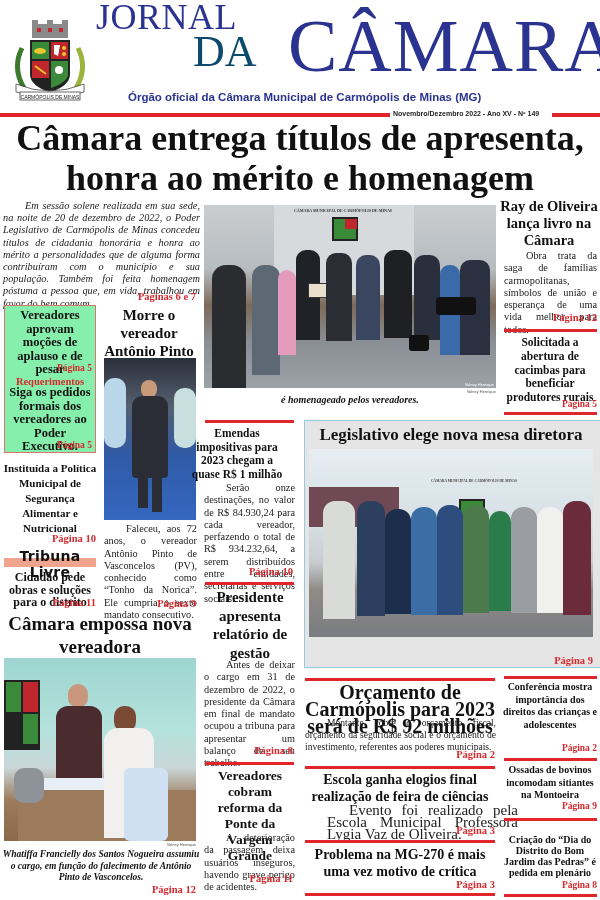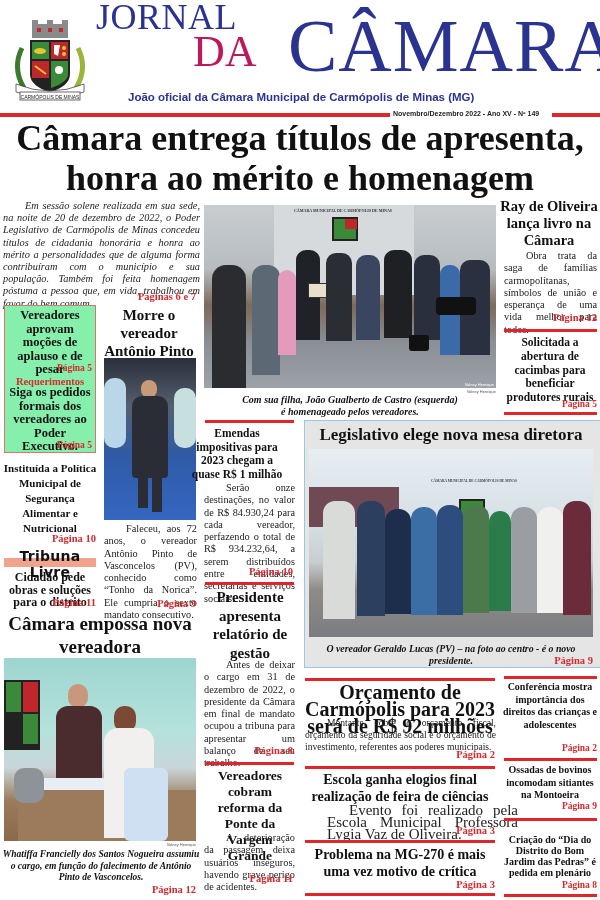--- a/index.html
+++ b/index.html
@@ -11,21 +11,21 @@
   .body-txt { font-family: "Liberation Serif", serif; font-size: 10.3px; line-height: 12.3px; text-align: justify; color: #222; }
   .body-txt .ind { display: inline-block; width: 22px; }
   .hd { font-family: "Liberation Serif", serif; font-weight: bold; text-align: center; color: #111; }
   .rule { position: absolute; height: 3px; background: #e0262b; }
   .caption { font-family: "Liberation Serif", serif; font-style: italic; font-weight: bold; font-size: 10px; text-align: center; color: #111; line-height: 12px; }
   .credit { font-family: "Liberation Sans", sans-serif; font-size: 4px; color: #555; text-align: right; }
 
   
   #crest { left: 10px; top: 18px; width: 80px; height: 84px; }
   #title-jornal { left: 96px; top: -4px; font-family: "Liberation Serif", serif; font-size: 36px; color: #2a3390; letter-spacing: 0.5px; }
-  #title-da { left: 193px; top: 26px; font-family: "Liberation Serif", serif; font-size: 44px; color: #be185d; }
+  #title-da { left: 193px; top: 26px; font-family: "Liberation Serif", serif; font-size: 44px; color: #0c4a6e; }
   #title-camara { left: 288px; top: 6px; font-family: "Liberation Serif", serif; font-size: 74px; color: #2a3390; letter-spacing: 1px; line-height: 80px; }
   #subtitle { left: 128px; top: 91px; font-family: "Liberation Sans", sans-serif; font-weight: bold; font-size: 11.5px; color: #2a3390; }
   #dateband { left: 0; top: 110px; width: 600px; height: 10px; }
   #dateband .bar { position: absolute; top: 3px; height: 4px; background: #e0262b; }
   #dateband .txt { position: absolute; left: 393px; top: 0; font-family: "Liberation Sans", sans-serif; font-size: 7px; font-weight: bold; color: #222; white-space: nowrap; }
 
   #headline { left: 0; top: 118px; width: 600px; font-family: "Liberation Serif", serif; font-weight: bold; font-size: 36px; line-height: 40px; text-align: center; color: #111; }
 
   
   .photo { position: absolute; overflow: hidden; }
@@ -61,21 +61,21 @@
 
     <path d="M6 66 Q40 80 74 66 L74 74 Q40 86 6 74 Z" fill="#ffffff" stroke="#444" stroke-width="0.8"></path>
     <rect x="10" y="74" width="60" height="8" fill="#ffffff" stroke="#444" stroke-width="0.8"></rect>
     <text x="40" y="80.5" font-family="Liberation Sans, sans-serif" font-size="5" text-anchor="middle" fill="#222">CARMÓPOLIS DE MINAS</text>
   </svg>
 </div>
 
 <div class="abs" id="title-jornal">JORNAL</div>
 <div class="abs" id="title-da">DA</div>
 <div class="abs" id="title-camara">CÂMARA</div>
-<div class="abs" id="subtitle">João oficial da Câmara Municipal de Carmópolis de Minas (MG)</div>
+<div class="abs" id="subtitle">Órgão oficial da Câmara Municipal de Carmópolis de Minas (MG)</div>
 
 <div class="abs" id="dateband">
   <div class="bar" style="left:0; width:390px;"></div>
   <span class="txt">Novembro/Dezembro 2022 - Ano XV - Nº 149</span>
   <div class="bar" style="left:552px; width:48px;"></div>
 </div>
 
 <div class="abs" id="headline">
   <div>Câmara entrega títulos de apresenta,</div>
   <div>honra ao mérito e homenagem póstuma</div>
@@ -103,21 +103,20 @@
   <div class="abs" style="left:210px; top:50px; width:26px; height:85px; background:#2a2f3d; border-radius:10px 10px 0 0;"></div>
   <div class="abs" style="left:236px; top:60px; width:20px; height:90px; background:#3a6aa8; border-radius:9px 9px 0 0;"></div>
   <div class="abs" style="left:256px; top:55px; width:30px; height:95px; background:#2a3040; border-radius:10px 10px 0 0;"></div>
 
   <div class="abs" style="left:232px; top:92px; width:40px; height:18px; background:#111; border-radius:4px;"></div>
   <div class="abs" style="left:205px; top:130px; width:20px; height:16px; background:#111; border-radius:3px;"></div>
   <div class="abs credit" style="right:2px; bottom:1px; color:#fff;">Volney Henrique</div>
 </div>
 <div class="abs credit" style="left:420px; top:389px; width:76px;">Volney Henrique</div>
 <div class="abs caption" style="left:204px; top:394px; width:292px;">
-  <div>Com sua filha, João Gualberto de Castro (esquerda)</div>
   <div>é homenageado pelos vereadores.</div>
 </div>
 
 <div class="abs" style="left:4px; top:305px; width:92px; height:148px; background:#86efac; border:1.5px solid #d8776f;">
   <div class="hd" style="position:absolute; left:2px; top:3px; width:86px; font-size:12.5px; line-height:13.5px;">Vereadores aprovam moções de aplauso e de pesar</div>
   <div class="pg" style="position:absolute; left:2px; top:57px; width:85px; font-size:9.5px;">Página 5</div>
   <div class="hd red" style="position:absolute; left:2px; top:70px; width:86px; font-size:10.5px; color:#d62a2e;">Requerimentos</div>
   <div class="hd" style="position:absolute; left:1px; top:80px; width:88px; font-size:12.5px; line-height:13.5px;">Siga os pedidos formais dos vereadores ao Poder Executivo.</div>
   <div class="pg" style="position:absolute; left:2px; top:134px; width:85px; font-size:9.5px;">Página 5</div>
 </div>
@@ -209,21 +208,20 @@
     <div class="abs" style="left:76px; top:60px; width:26px; height:105px; background:#1d2e4c; border-radius:12px 12px 0 0;"></div>
     <div class="abs" style="left:102px; top:58px; width:26px; height:108px; background:#3c6ea6; border-radius:12px 12px 0 0;"></div>
     <div class="abs" style="left:128px; top:56px; width:26px; height:110px; background:#2c4d7e; border-radius:12px 12px 0 0;"></div>
     <div class="abs" style="left:154px; top:56px; width:26px; height:108px; background:#4d7a4d; border-radius:12px 12px 0 0;"></div>
     <div class="abs" style="left:180px; top:62px; width:22px; height:100px; background:#2a7d4a; border-radius:11px 11px 0 0;"></div>
     <div class="abs" style="left:202px; top:58px; width:26px; height:106px; background:#9a9da2; border-radius:12px 12px 0 0;"></div>
     <div class="abs" style="left:228px; top:58px; width:26px; height:106px; background:#f0f0ee; border-radius:12px 12px 0 0;"></div>
     <div class="abs" style="left:254px; top:52px; width:28px; height:114px; background:#6b2b3a; border-radius:12px 12px 0 0;"></div>
   </div>
   <div class="credit" style="position:absolute; right:4px; top:218px;">Volney Henrique</div>
-  <div class="caption" style="position:absolute; left:2px; top:222px; width:288px; font-size:9.8px;">O vereador Geraldo Lucas (PV) – na foto ao centro - é o novo presidente.</div>
   <div class="pg" style="position:absolute; left:200px; top:234px; width:88px;">Página 9</div>
 </div>
 
 <div class="rule" style="left:305px; top:678px; width:190px;"></div>
 <div class="abs hd" style="left:302px; top:684px; width:196px; font-size:20px; line-height:17px;">Orçamento de Carmópolis para 2023 será de R$ 92 milhões</div>
 <div class="abs body-txt" style="left:305px; top:717px; width:191px; font-size:9.6px; line-height:11.8px;">
   <span class="ind"></span><span>Montante cobre o orçamento fiscal, orçamento da seguridade social e o orçamento de investimento, referentes aos poderes municipais.</span>
 </div>
 <div class="abs pg" style="left:305px; top:749px; width:190px;">Página 2</div>
 

